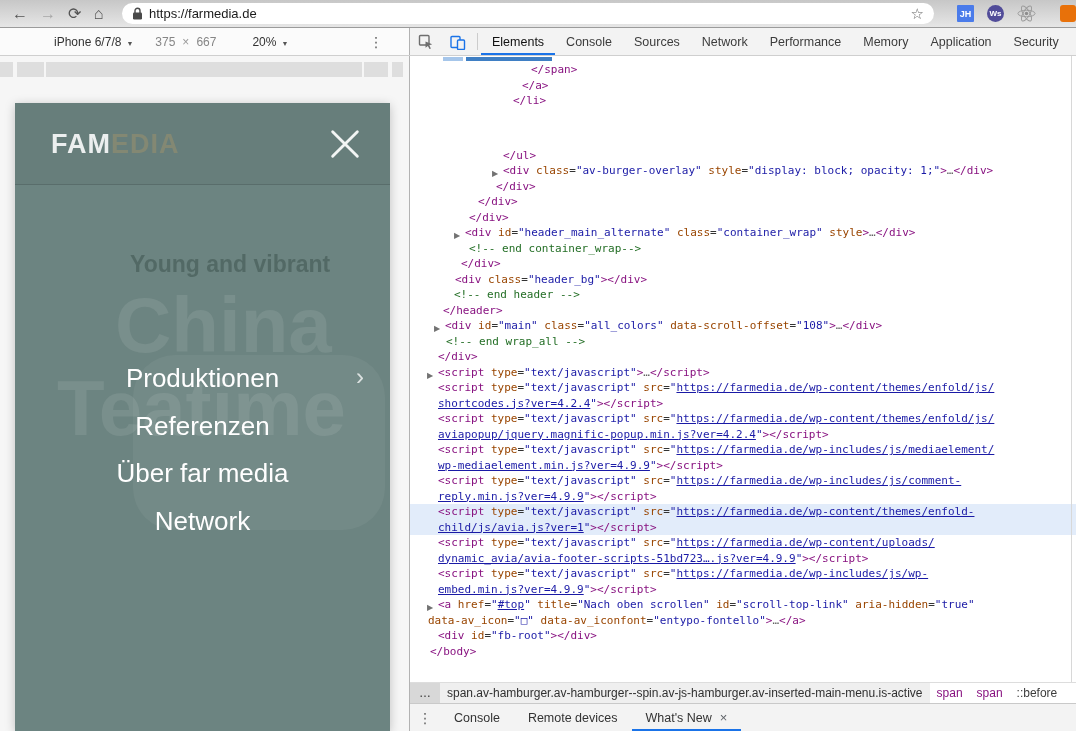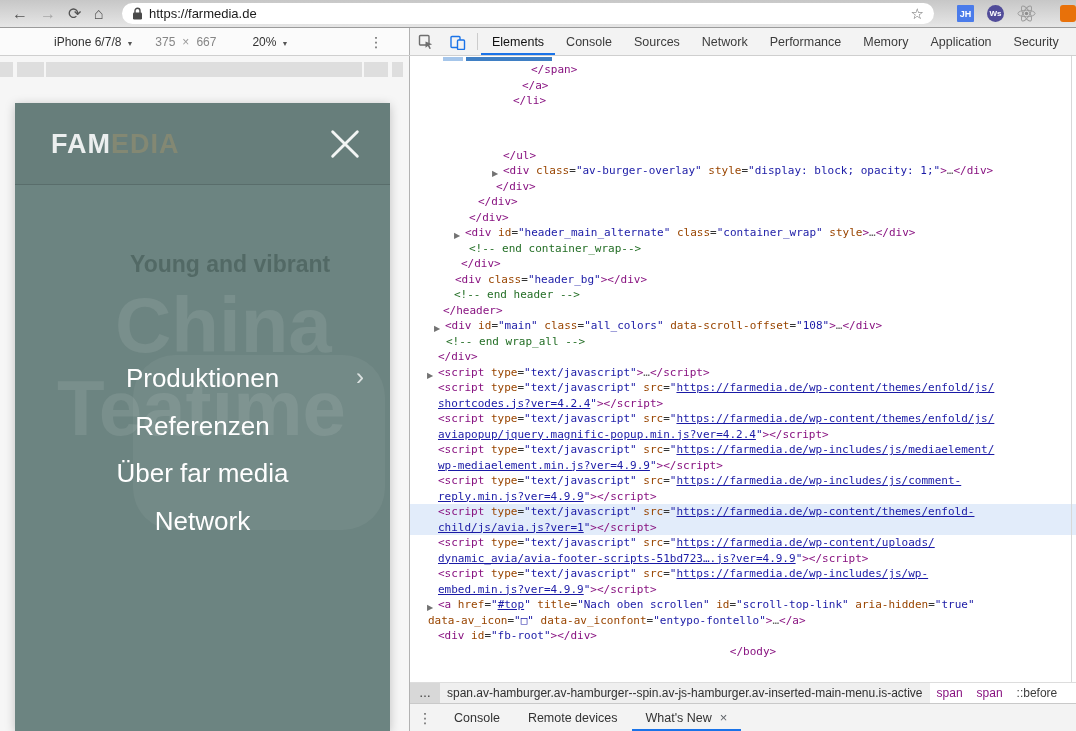--- a/index.html
+++ b/index.html
@@ -242,21 +242,21 @@
           <div class="cl" style="padding-left: 28px;"><span class="tk-l">reply.min.js?ver=4.9.9</span><span class="tk-v">"</span><span class="tk-p">&gt;&lt;/script&gt;</span></div>
           <div class="cl hl" style="padding-left: 28px;"><span class="tk-p">&lt;script</span><span class="tk-a"> type</span><span class="tk-t">=</span><span class="tk-v">"text/javascript"</span><span class="tk-a"> src</span><span class="tk-t">=</span><span class="tk-v">"</span><span class="tk-l">https://farmedia.de/wp-content/themes/enfold-</span></div>
           <div class="cl hl" style="padding-left: 28px;"><span class="tk-l">child/js/avia.js?ver=1</span><span class="tk-v">"</span><span class="tk-p">&gt;&lt;/script&gt;</span></div>
           <div class="cl" style="padding-left: 28px;"><span class="tk-p">&lt;script</span><span class="tk-a"> type</span><span class="tk-t">=</span><span class="tk-v">"text/javascript"</span><span class="tk-a"> src</span><span class="tk-t">=</span><span class="tk-v">"</span><span class="tk-l">https://farmedia.de/wp-content/uploads/</span></div>
           <div class="cl" style="padding-left: 28px;"><span class="tk-l">dynamic_avia/avia-footer-scripts-51bd723….js?ver=4.9.9</span><span class="tk-v">"</span><span class="tk-p">&gt;&lt;/script&gt;</span></div>
           <div class="cl" style="padding-left: 28px;"><span class="tk-p">&lt;script</span><span class="tk-a"> type</span><span class="tk-t">=</span><span class="tk-v">"text/javascript"</span><span class="tk-a"> src</span><span class="tk-t">=</span><span class="tk-v">"</span><span class="tk-l">https://farmedia.de/wp-includes/js/wp-</span></div>
           <div class="cl" style="padding-left: 28px;"><span class="tk-l">embed.min.js?ver=4.9.9</span><span class="tk-v">"</span><span class="tk-p">&gt;&lt;/script&gt;</span></div>
           <div class="cl" style="padding-left: 28px;"><span class="arr" style="left: 17px;">▶</span><span class="tk-p">&lt;a</span><span class="tk-a"> href</span><span class="tk-t">=</span><span class="tk-v">"</span><span class="tk-l">#top</span><span class="tk-v">"</span><span class="tk-a"> title</span><span class="tk-t">=</span><span class="tk-v">"Nach oben scrollen"</span><span class="tk-a"> id</span><span class="tk-t">=</span><span class="tk-v">"scroll-top-link"</span><span class="tk-a"> aria-hidden</span><span class="tk-t">=</span><span class="tk-v">"true"</span></div>
           <div class="cl" style="padding-left: 18px;"><span class="tk-a">data-av_icon</span><span class="tk-t">=</span><span class="tk-v">"□"</span><span class="tk-a"> data-av_iconfont</span><span class="tk-t">=</span><span class="tk-v">"entypo-fontello"</span><span class="tk-p">&gt;</span><span class="tk-d">…</span><span class="tk-p">&lt;/a&gt;</span></div>
           <div class="cl" style="padding-left: 28px;"><span class="tk-p">&lt;div</span><span class="tk-a"> id</span><span class="tk-t">=</span><span class="tk-v">"fb-root"</span><span class="tk-p">&gt;&lt;/div&gt;</span></div>
-          <div class="cl" style="padding-left: 20px; text-align: center;"><span class="tk-p">&lt;/body&gt;</span></div>
+          <div class="cl" style="padding-left: 20px;"><span class="tk-p">&lt;/body&gt;</span></div>
         </div>
       <div class="scroll-track"></div>
     </div>
     <div class="crumbs" id="breadcrumb-bar">
         <span class="crumb overflow">…</span>
         <span class="crumb selected">span.av-hamburger.av-hamburger--spin.av-js-hamburger.av-inserted-main-menu.is-active</span>
         <span class="crumb tag">span</span>
         <span class="crumb tag">span</span>
         <span class="crumb pseudo">::before</span>
       </div>

